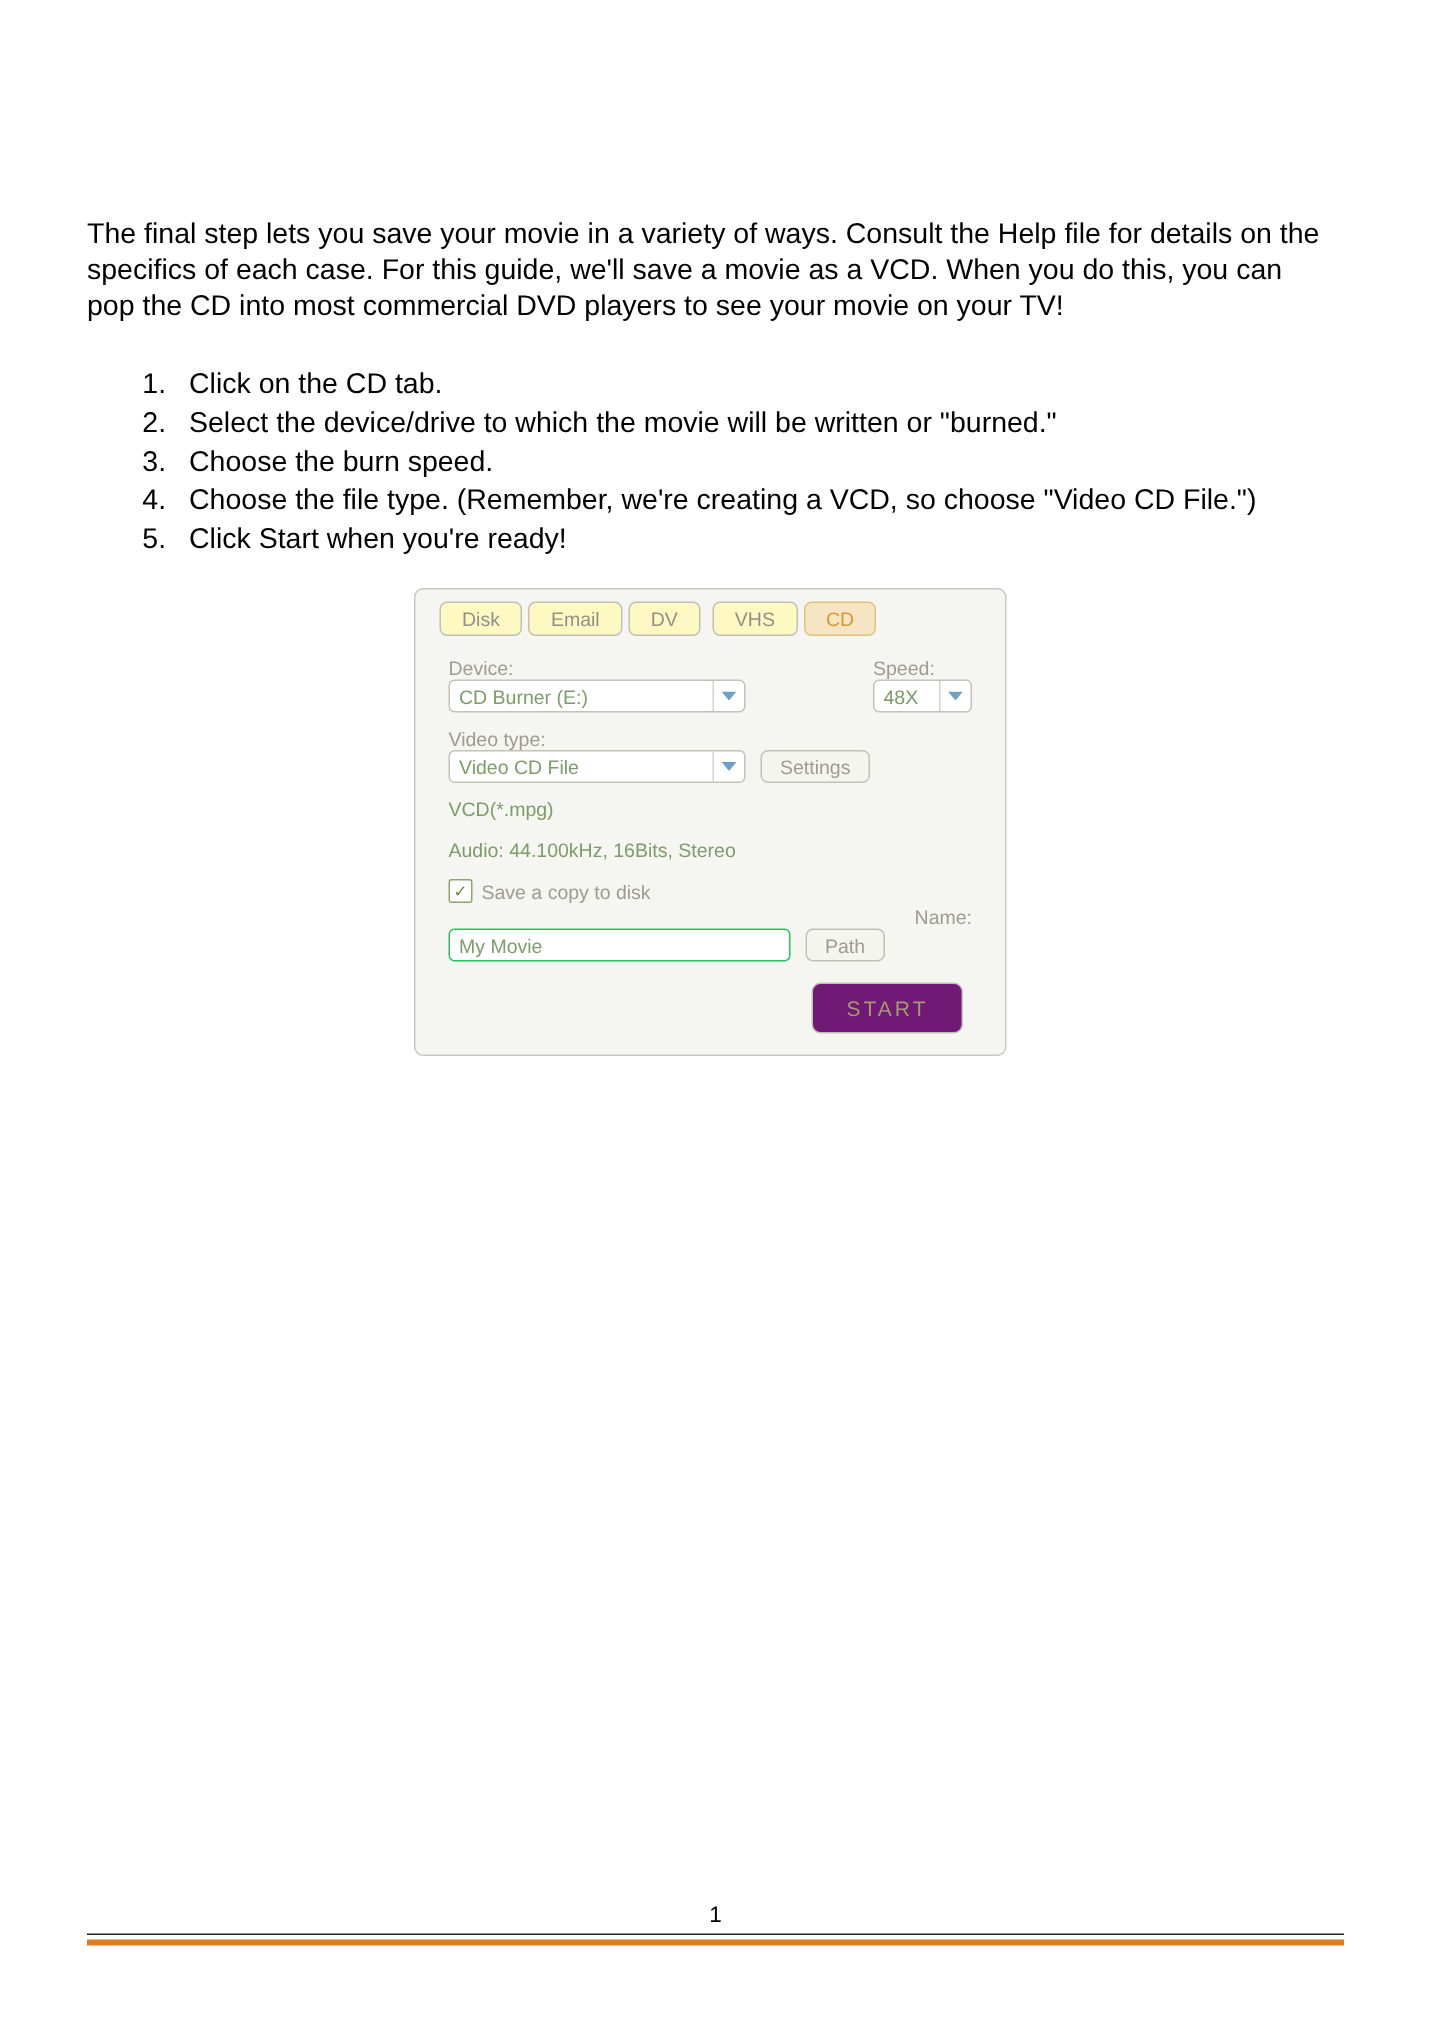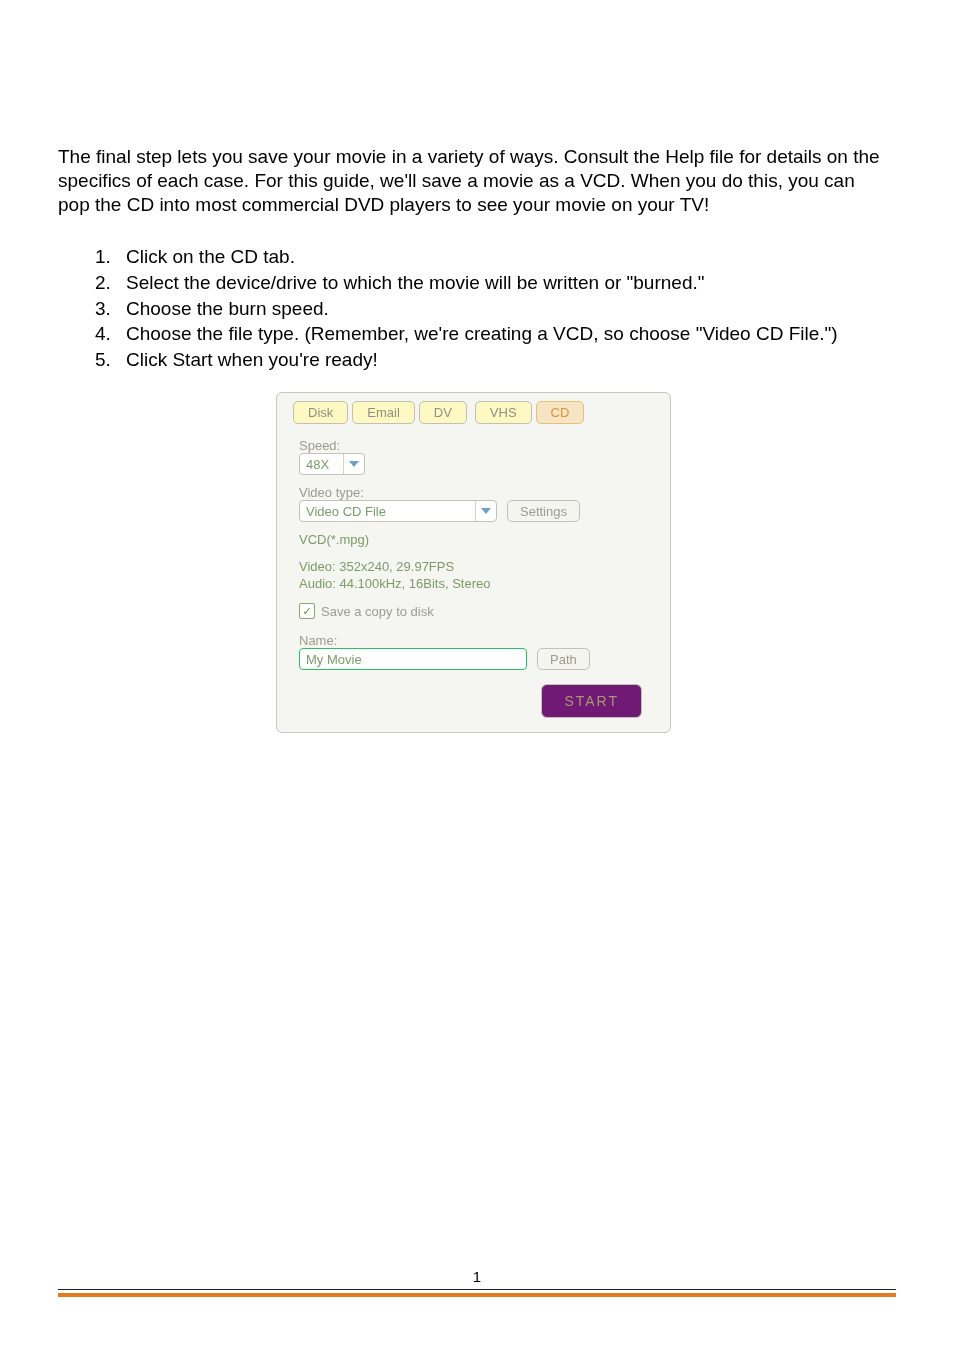--- a/index.html
+++ b/index.html
@@ -216,20 +216,31 @@
         <div class="tab">Disk</div>
         <div class="tab">Email</div>
         <div class="tab">DV</div>
         <div class="tab gap">VHS</div>
         <div class="tab active">CD</div>
       </div>
 
       <div class="panel-body">
 
         <div class="row">
+          <div style="flex:1;">
+            <div class="label">Device:</div>
+            <div class="select-box" style="width:198px;">
+              <span class="select-text">CD Burner (E:)</span>
+              <span class="select-arrow">
+                <svg viewBox="0 0 10 6">
+                    <polygon points="0,0 10,0 5,6" fill="#6fa0c8"></polygon>
+                  </svg>
+              </span>
+            </div>
+          </div>
           <div>
             <div class="label">Speed:</div>
             <div class="select-box" style="width:66px;">
               <span class="select-text">48X</span>
               <span class="select-arrow">
                 <svg viewBox="0 0 10 6">
                     <polygon points="0,0 10,0 5,6" fill="#6fa0c8"></polygon>
                   </svg>
               </span>
             </div>
@@ -245,30 +256,29 @@
                   <polygon points="0,0 10,0 5,6" fill="#6fa0c8"></polygon>
                 </svg>
             </span>
           </div>
           <div class="btn">Settings</div>
         </div>
 
         <div class="info-text">VCD(*.mpg)</div>
 
         <div class="info-text">
-          <div>Video: 352x240, 29.97FPS</div>
           <div>Audio: 44.100kHz, 16Bits, Stereo</div>
         </div>
 
         <div class="checkbox-row">
           <span class="checkbox">✓</span>
           <span>Save a copy to disk</span>
         </div>
 
-        <div class="label" style="margin-top:14px;">Name:</div>
+        <div class="label" style="margin-top:2px;text-align:right;">Name:</div>
         <div class="row">
           <div class="name-input">
             <span>My Movie</span>
           </div>
           <div class="btn">Path</div>
         </div>
 
         <div class="start-row">
           <div class="start-btn">START</div>
         </div>

